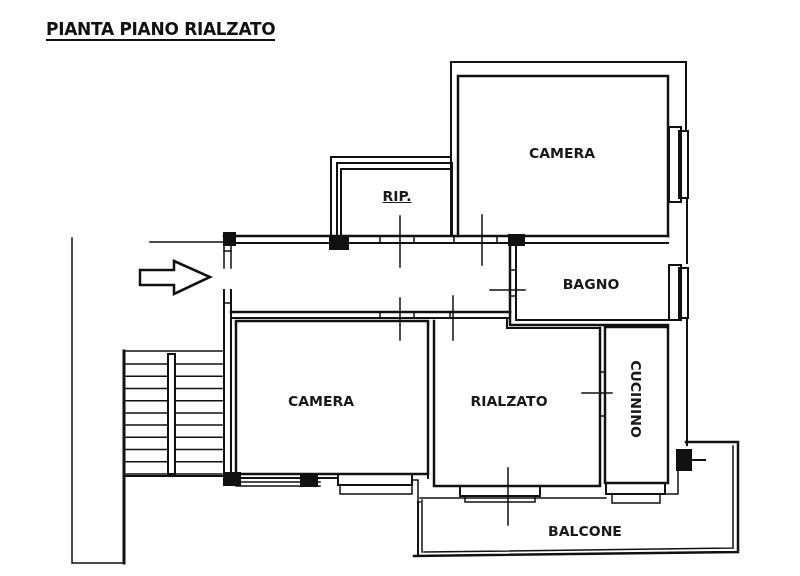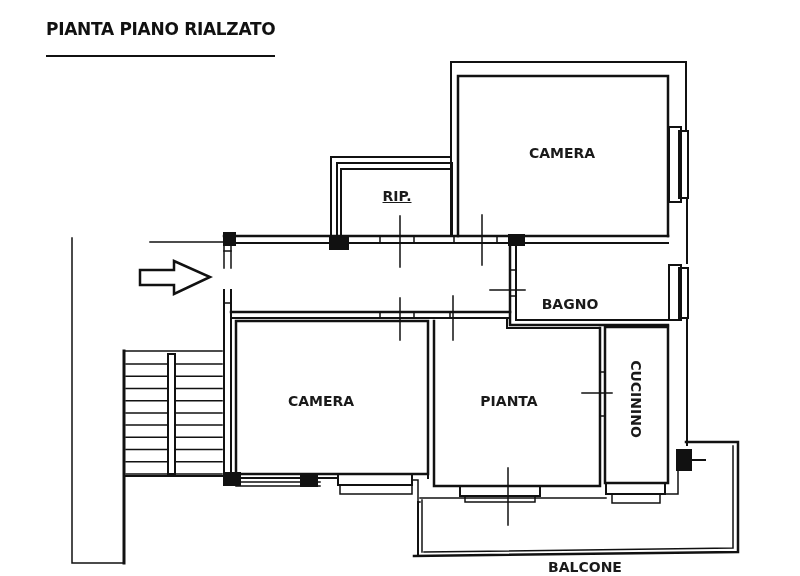--- a/index.html
+++ b/index.html
@@ -2,21 +2,21 @@
 <html><head>
 <meta charset="utf-8">
 <style>
   html, body { margin: 0; padding: 0; background: #ffffff; }
   body { width: 800px; height: 576px; position: relative; overflow: hidden; font-family: "DejaVu Sans", "Liberation Sans", sans-serif; }
   #title {
     position: absolute; left: 46px; top: 20px;
     font-family: "DejaVu Sans", "Liberation Sans", sans-serif;
     font-weight: bold; font-size: 17px; color: #111;
     letter-spacing: -0.3px;
-    border-bottom: 2.5px solid #111; padding-bottom: 16px; line-height: 19px;
+    border-bottom: 2.5px solid #111; padding-bottom: 0px; line-height: 19px;
   }
   #plan { position: absolute; left: 0; top: 0; }
   .room-label {
     position: absolute; font-family: "DejaVu Sans", "Liberation Sans", sans-serif;
     font-weight: bold; color: #1a1a1a; font-size: 14px; white-space: nowrap;
     transform: translate(-50%, -50%);
   }
   .vertical { transform: translate(-50%, -50%) rotate(90deg); }
 </style>
 </head>
@@ -160,17 +160,17 @@
     <rect x="300" y="473" width="18" height="14"></rect>
   </g>
 
   <g>
     <path d="M140 270 L174 270 L174 261 L210 277 L174 294 L174 285 L140 285 Z" fill="#fff" stroke="#111" stroke-width="2.5" stroke-linejoin="miter"></path>
   </g>
 </svg>
 
 <div class="room-label" style="left:562px;top:153px;">CAMERA</div>
 <div class="room-label" style="left:397px;top:196px;text-decoration:underline;">RIP.</div>
-<div class="room-label" style="left:570px;top:284px;margin-top:20px;">BAGNO</div>
+<div class="room-label" style="left:591px;top:284px;">BAGNO</div>
 <div class="room-label" style="left:321px;top:401px;">CAMERA</div>
-<div class="room-label" style="left:509px;top:401px;">PIANTA</div>
+<div class="room-label" style="left:509px;top:401px;">RIALZATO</div>
 <div class="room-label vertical" style="left:636px;top:399px;">CUCININO</div>
-<div class="room-label" style="left:585px;top:531px;margin-top:36px;">BALCONE</div>
+<div class="room-label" style="left:585px;top:531px;">BALCONE</div>
 
 </body></html>

